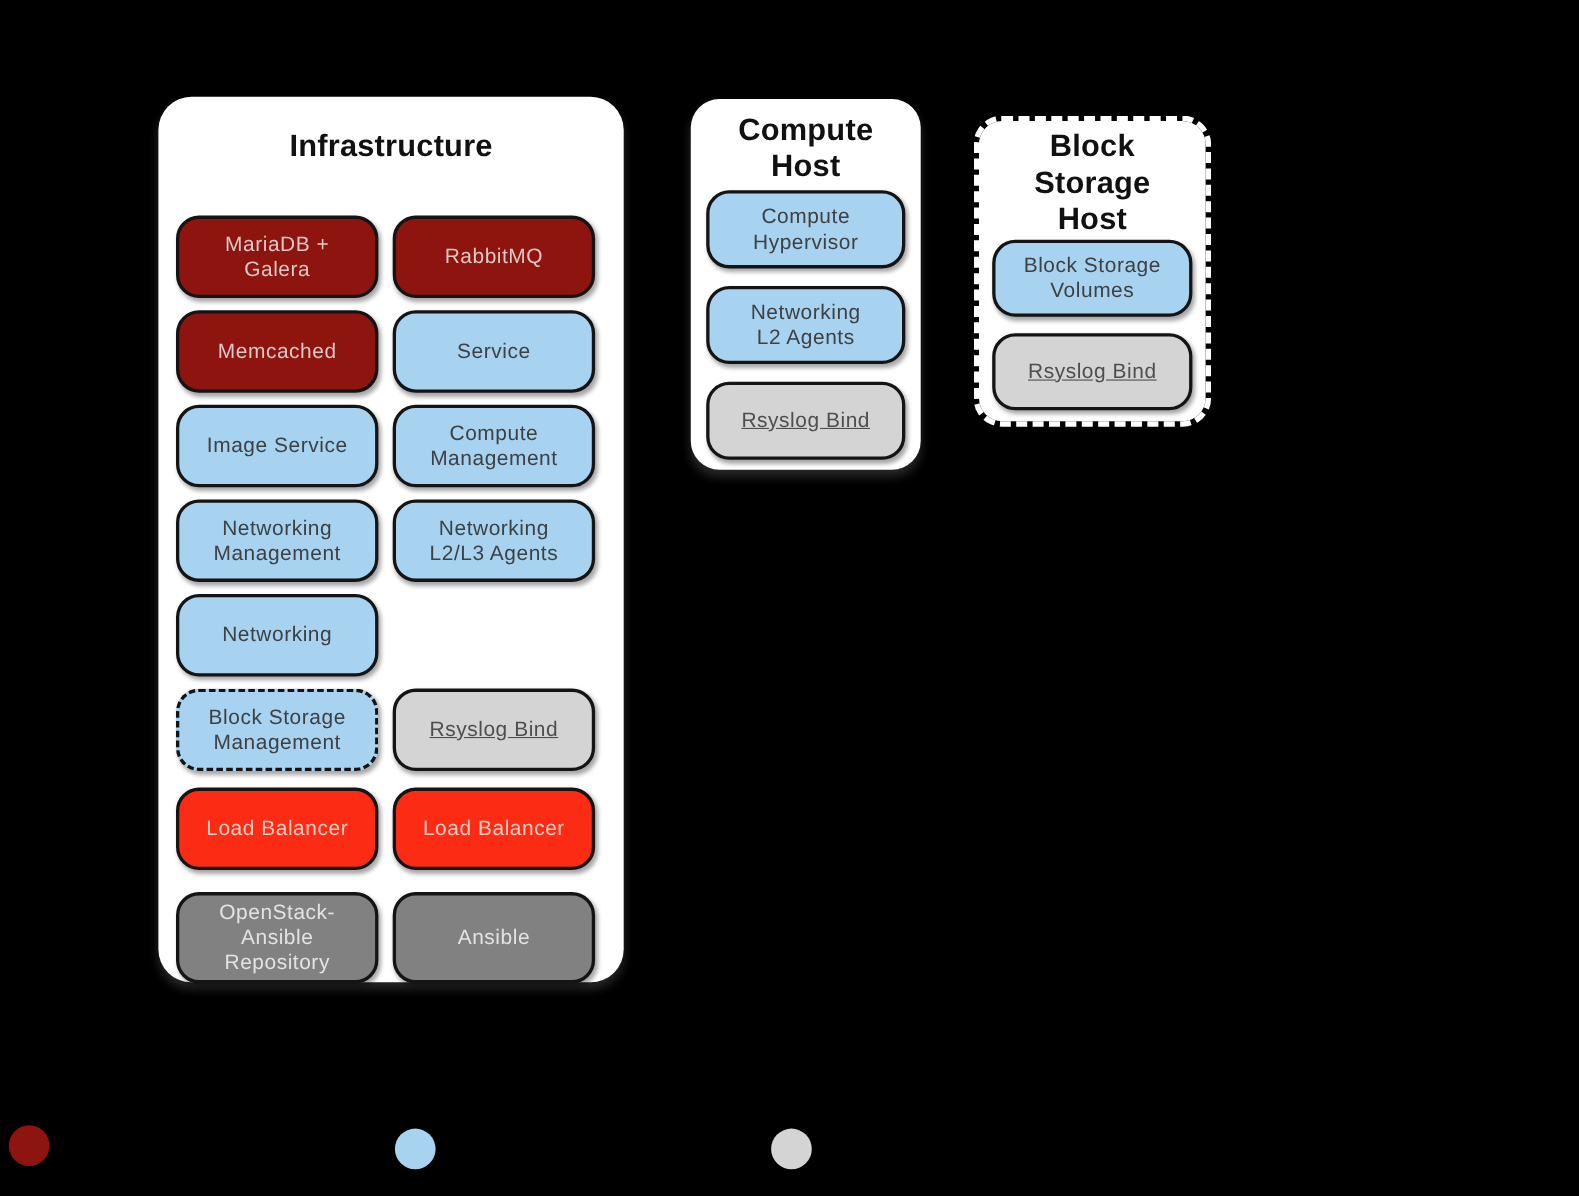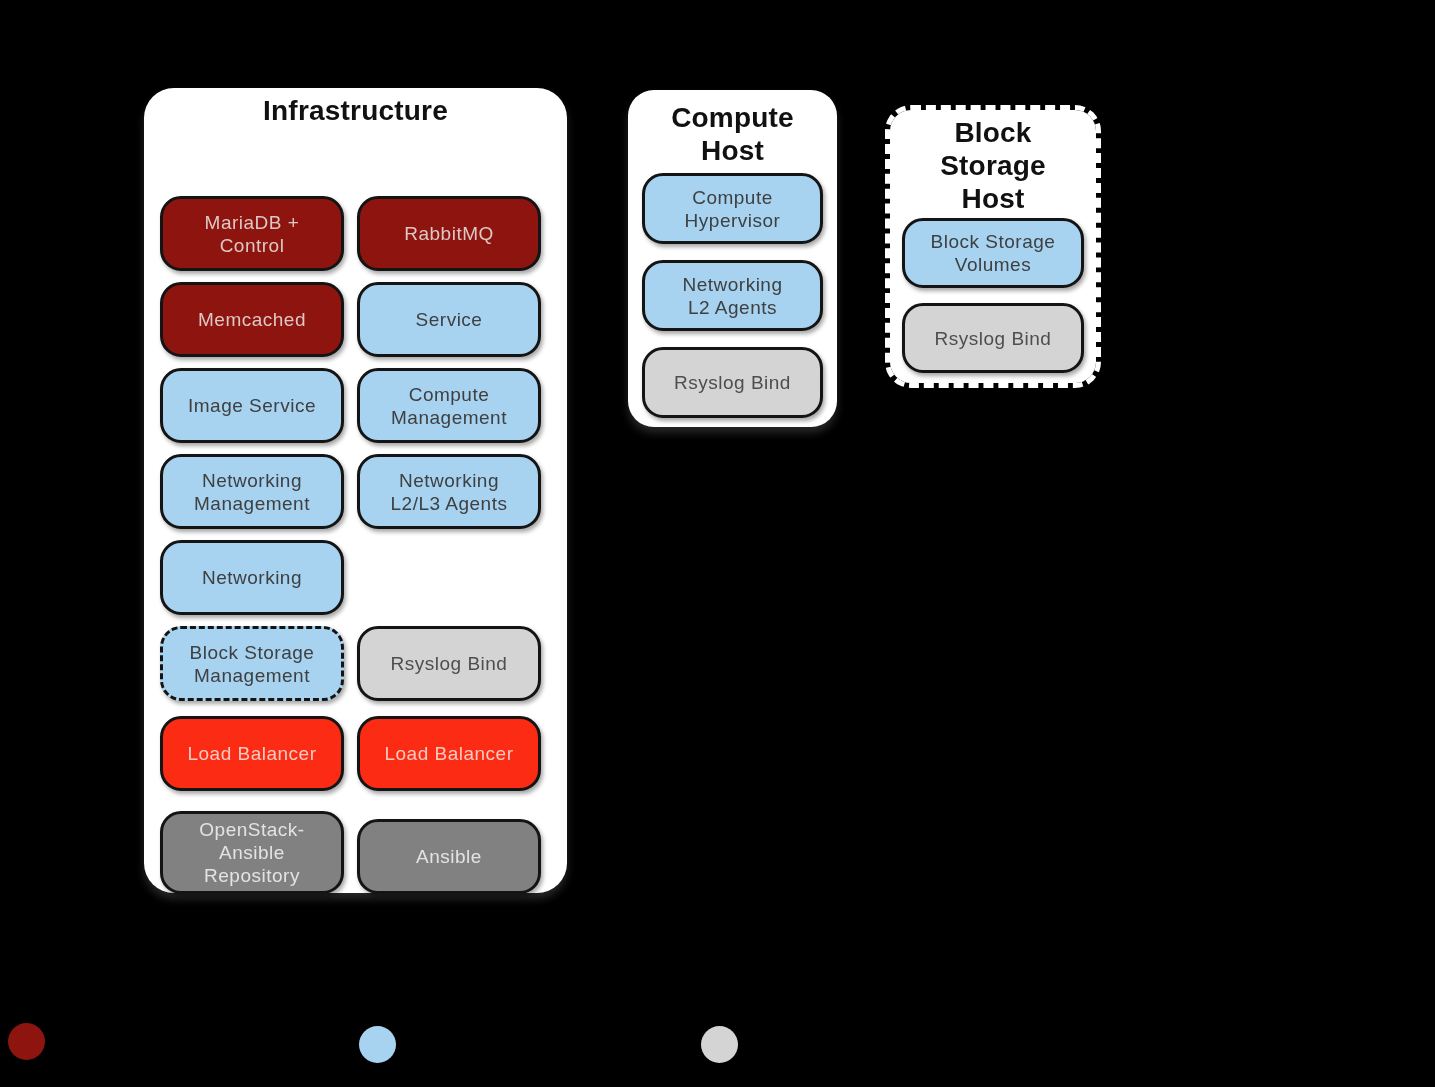--- a/index.html
+++ b/index.html
@@ -31,34 +31,34 @@
 
   .panel-title {
     margin: 0;
     text-align: center;
     font-weight: 700;
     font-size: 28px;
     line-height: 33px;
     color: var(--panel-title-text, #111);
     letter-spacing: 0.2px;
   }
-  .panel-infra   .panel-title { padding-top: 6px; }
+  .panel-infra   .panel-title { padding-top: 28px; }
   .panel-compute .panel-title { padding-top: 11px; }
   .panel-block   .panel-title { padding-top: 6px; }
   .panel-title .tl { display: block; }
 
   
   .boxes { position: absolute; display: flex; flex-direction: column; }
   .panel-infra   .boxes { left: 16px; top: 108px; gap: 11px; }
   .panel-compute .boxes { left: 14px; top: 83px;  gap: 16px; }
   .panel-block   .boxes { left: 12px; top: 108px; gap: 15px; }
 
   .box-row { display: flex; gap: 13px; }
   .row-gap-sm { margin-top: 4px; }
-  .row-gap-lg { margin-top: 9px; align-items: flex-end; }
+  .row-gap-lg { margin-top: 9px; }
 
   .box {
     box-sizing: border-box;
     width: 184px;
     min-height: 75px;
     border: 3px solid var(--box-border, #141414);
     border-radius: 21px;
     display: flex;
     align-items: center;
     justify-content: center;
@@ -68,21 +68,21 @@
     letter-spacing: 0.5px;
     padding: 4px 8px;
     white-space: pre-line;
     box-shadow: 2px 3px 4px rgba(0,0,0,0.35);
   }
   .panel-compute .box { width: 181px; min-height: 71px; }
   .panel-block   .box { width: 182px; min-height: 70px; }
 
   .box.shared       { background: var(--box-shared-bg);       color: var(--box-shared-text); }
   .box.openstack    { background: var(--box-openstack-bg);    color: var(--box-openstack-text); }
-  .box.support      { background: var(--box-support-bg);      color: var(--box-support-text); }
+  .box.support      { background: var(--box-support-bg);      color: var(--box-support-text); text-decoration: underline; }
   .box.loadbalancer { background: var(--box-loadbalancer-bg); color: var(--box-loadbalancer-text); }
   .box.deploy       { background: var(--box-deploy-bg);       color: var(--box-deploy-text); }
 
   .box.dashed-outline { border-style: dashed; }
 
   
   .legend-dot {
     position: absolute;
     width: 37px; height: 37px;
     border-radius: 50%;
@@ -94,21 +94,21 @@
 </head>
 <body>
 
 <section class="panel panel-infra">
   <h2 class="panel-title">
     <span class="tl">Infrastructure</span>
   </h2>
   <div class="boxes">
     <div class="box-row">
       <div class="box shared">MariaDB +
-Control</div>
+Galera</div>
       <div class="box shared">RabbitMQ</div>
     </div>
     <div class="box-row">
       <div class="box shared">Memcached</div>
       <div class="box openstack">Service</div>
     </div>
     <div class="box-row">
       <div class="box openstack">Image Service</div>
       <div class="box openstack">Compute
 Management</div>

